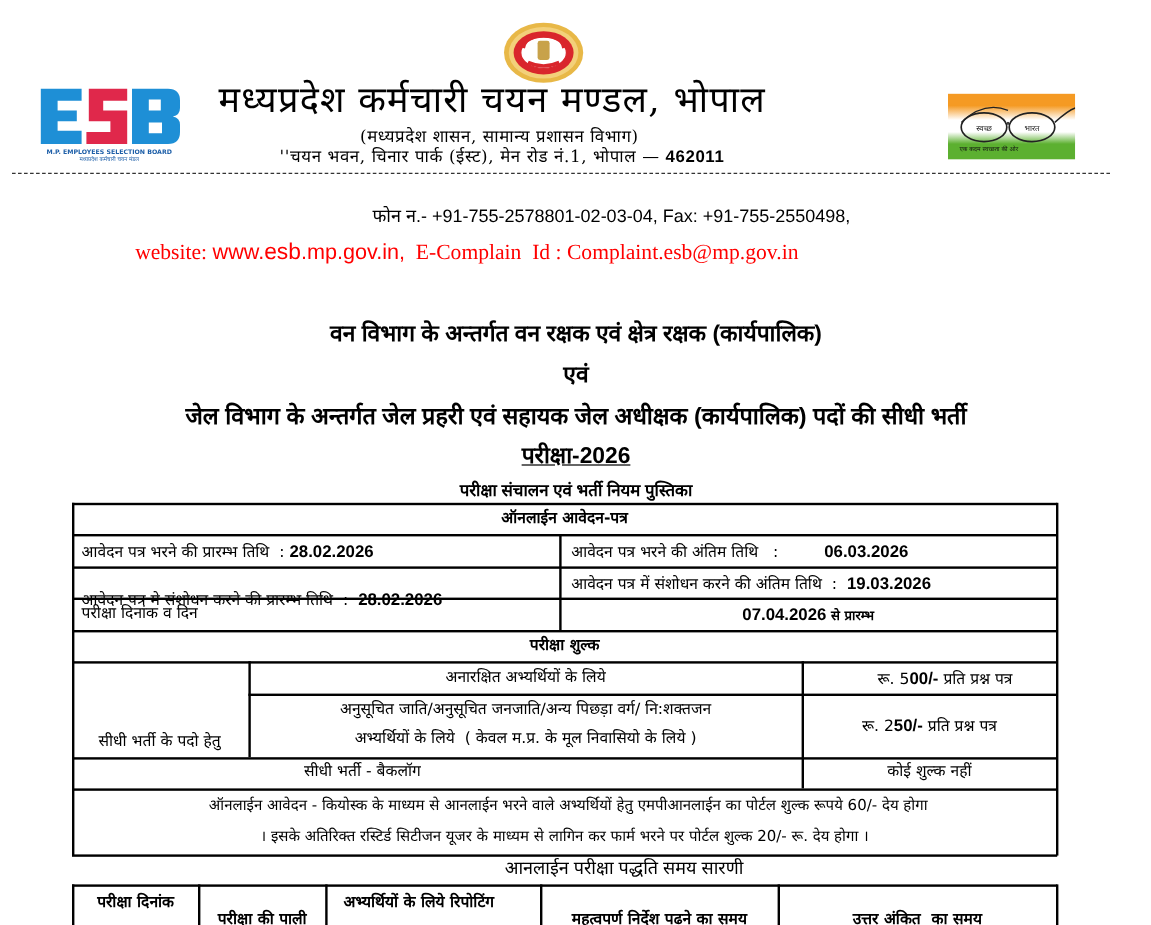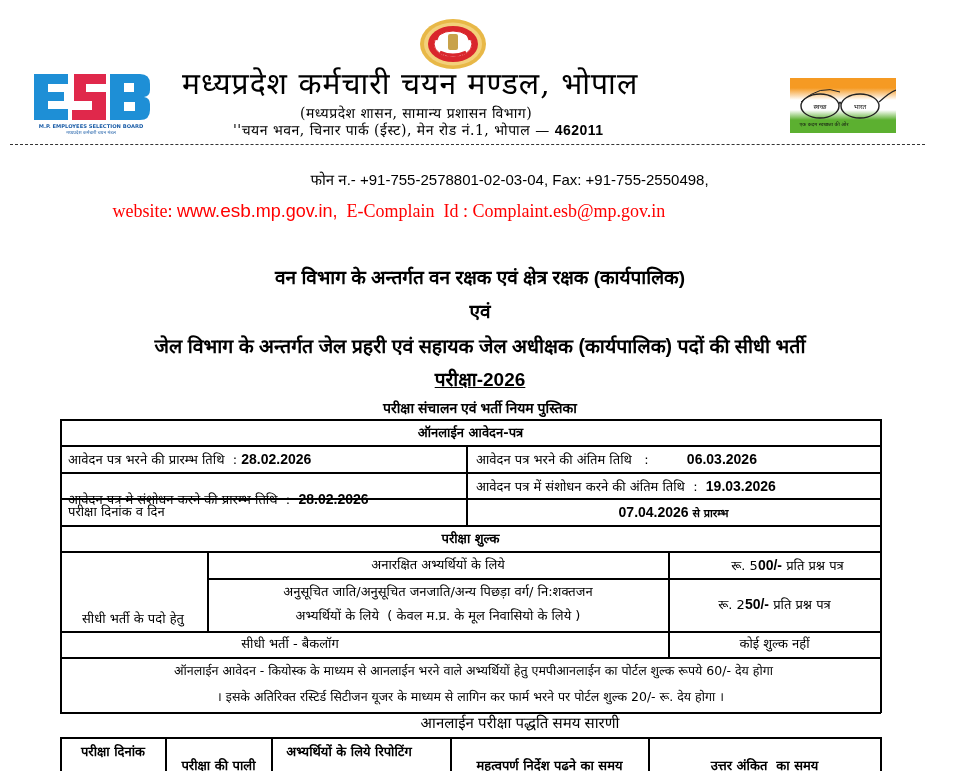--- a/index.html
+++ b/index.html
@@ -264,21 +264,21 @@
   <div class="cell-text center" style="left:682px; width:211px; top:556px;">
     <span>रू. 5</span><b>00/-</b><span style="white-space:pre"> प्रति प्रश्न पत्र</span>
   </div>
 
   <div class="cell-text center" style="left:208px; width:460px; top:583px;">अनुसूचित जाति/अनुसूचित जनजाति/अन्य पिछड़ा वर्ग/ नि:शक्तजन</div>
   <div class="cell-text center" style="left:208px; width:460px; top:607px; white-space:pre;">अभ्यर्थियों के लिये  ( केवल म.प्र. के मूल निवासियो के लिये )</div>
   <div class="cell-text center" style="left:669px; width:211px; top:595px;">
     <span>रू. 2</span><b>50/-</b><span style="white-space:pre"> प्रति प्रश्न पत्र</span>
   </div>
 
-  <div class="cell-text center" style="left:48px; width:484px; top:635px;">सीधी भर्ती - बैकलॉग</div>
+  <div class="cell-text center" style="left:60px; width:484px; top:635px;">सीधी भर्ती - बैकलॉग</div>
   <div class="cell-text center" style="left:669px; width:211px; top:635px;">कोई शुल्क नहीं</div>
 
   <div class="cell-text center" style="left:60px; width:827px; top:662px; font-size:12.5px;">ऑनलाईन आवेदन - कियोस्क के माध्यम से आनलाईन भरने वाले अभ्यर्थियों हेतु एमपीआनलाईन का पोर्टल शुल्क रूपये 60/- देय होगा</div>
   <div class="cell-text center" style="left:60px; width:821px; top:688px; font-size:12.5px;">। इसके अतिरिक्त रस्टिर्ड सिटीजन यूजर के माध्यम से लागिन कर फार्म भरने पर पोर्टल शुल्क 20/- रू. देय होगा ।</div>
 </div>
 
 <div class="abs" id="timetable-title">आनलाईन परीक्षा पद्धति समय सारणी</div>
 
 <div>
   <div class="line-h" style="left:60px; top:737px; width:821px;"></div>

